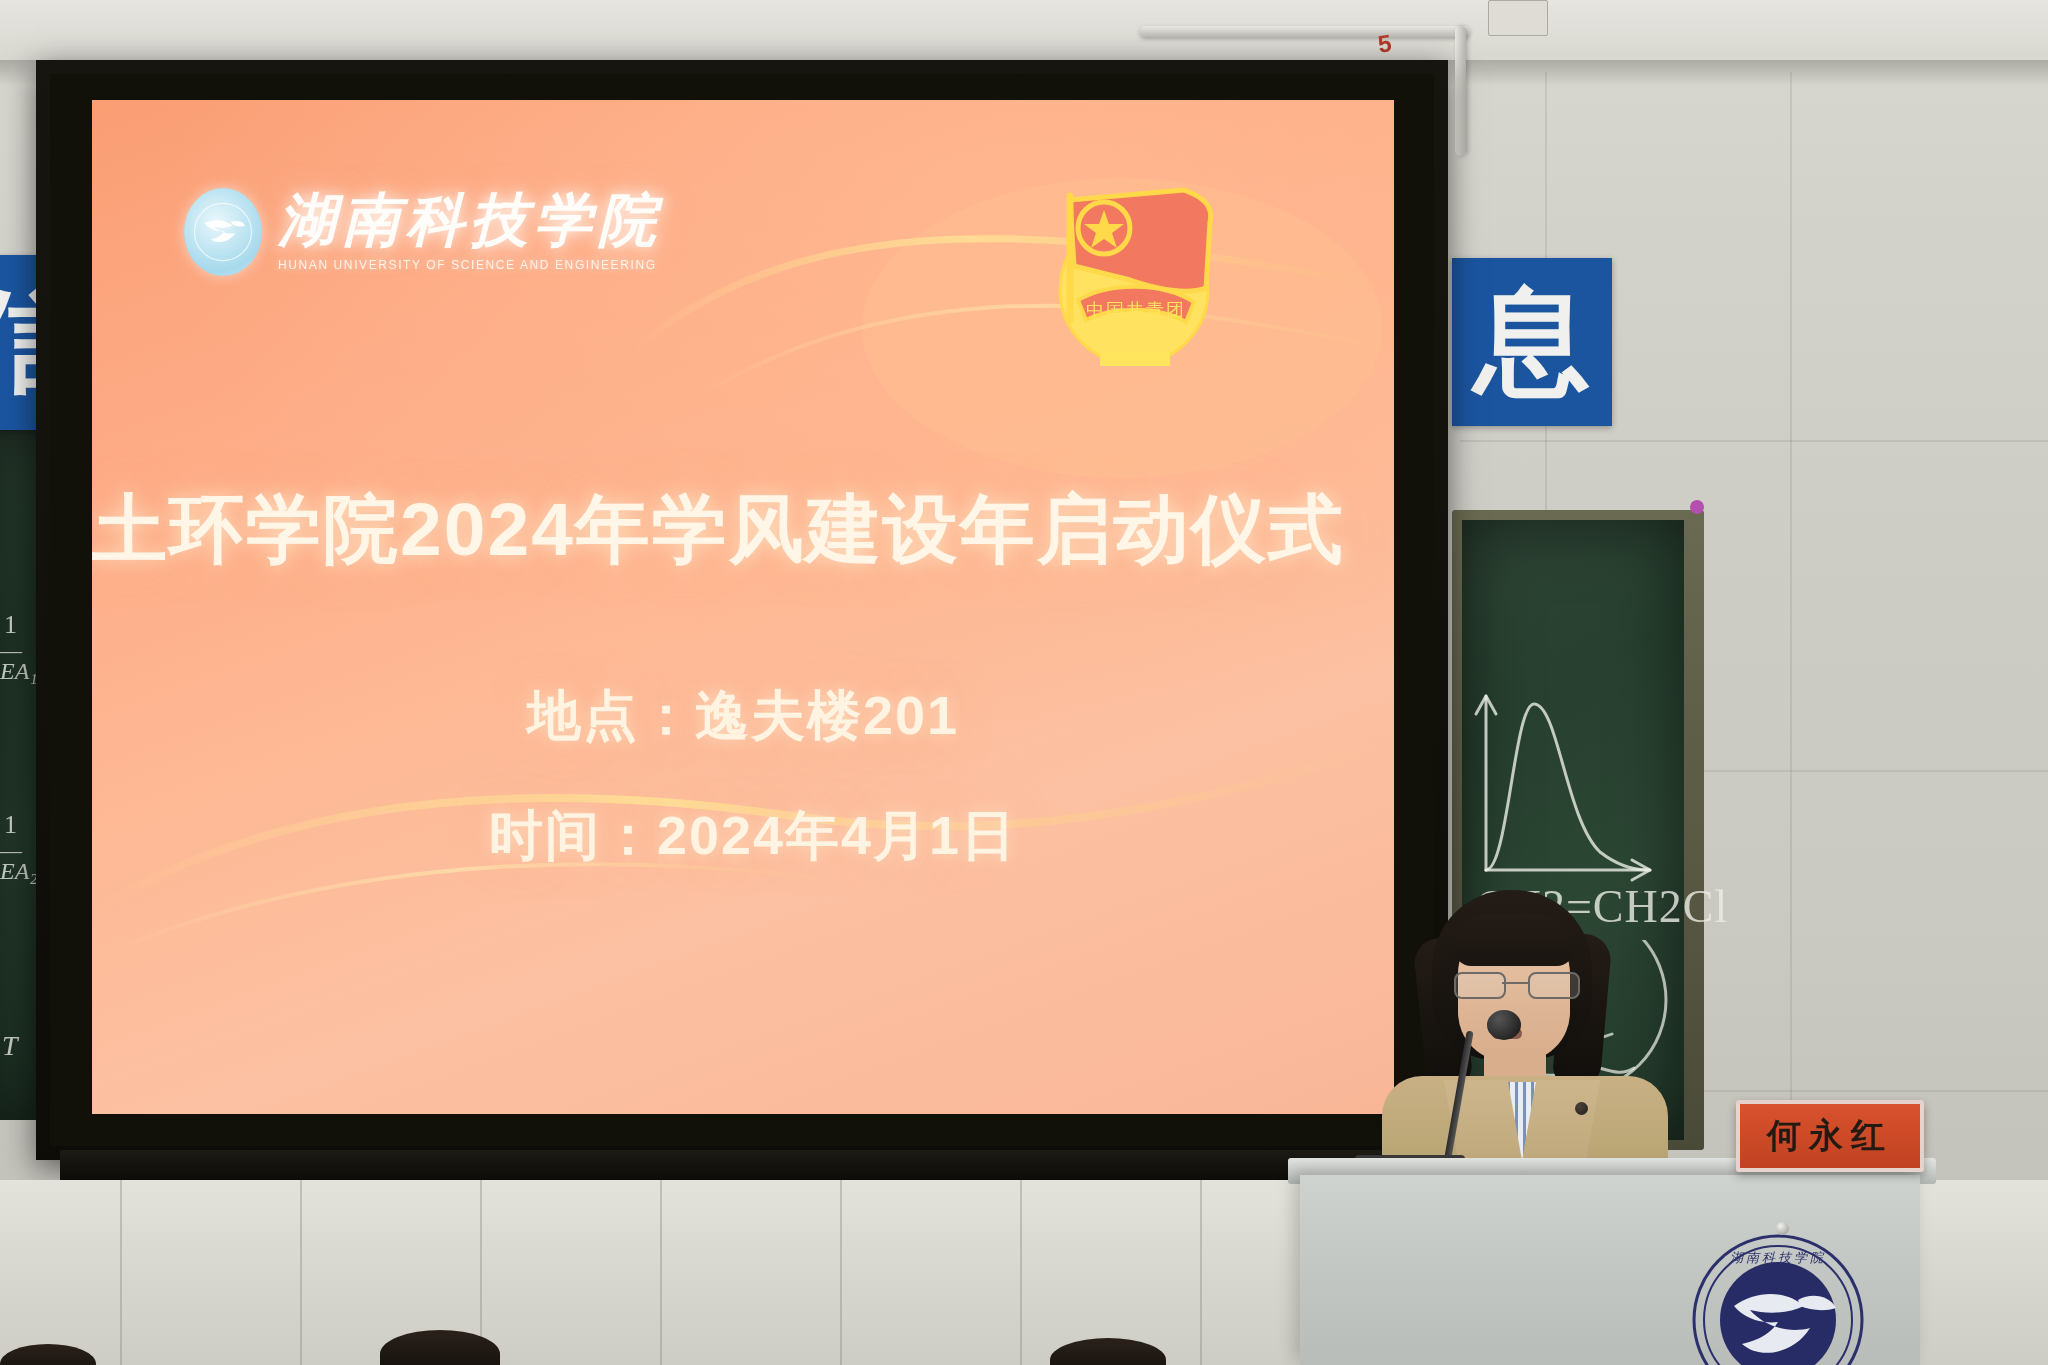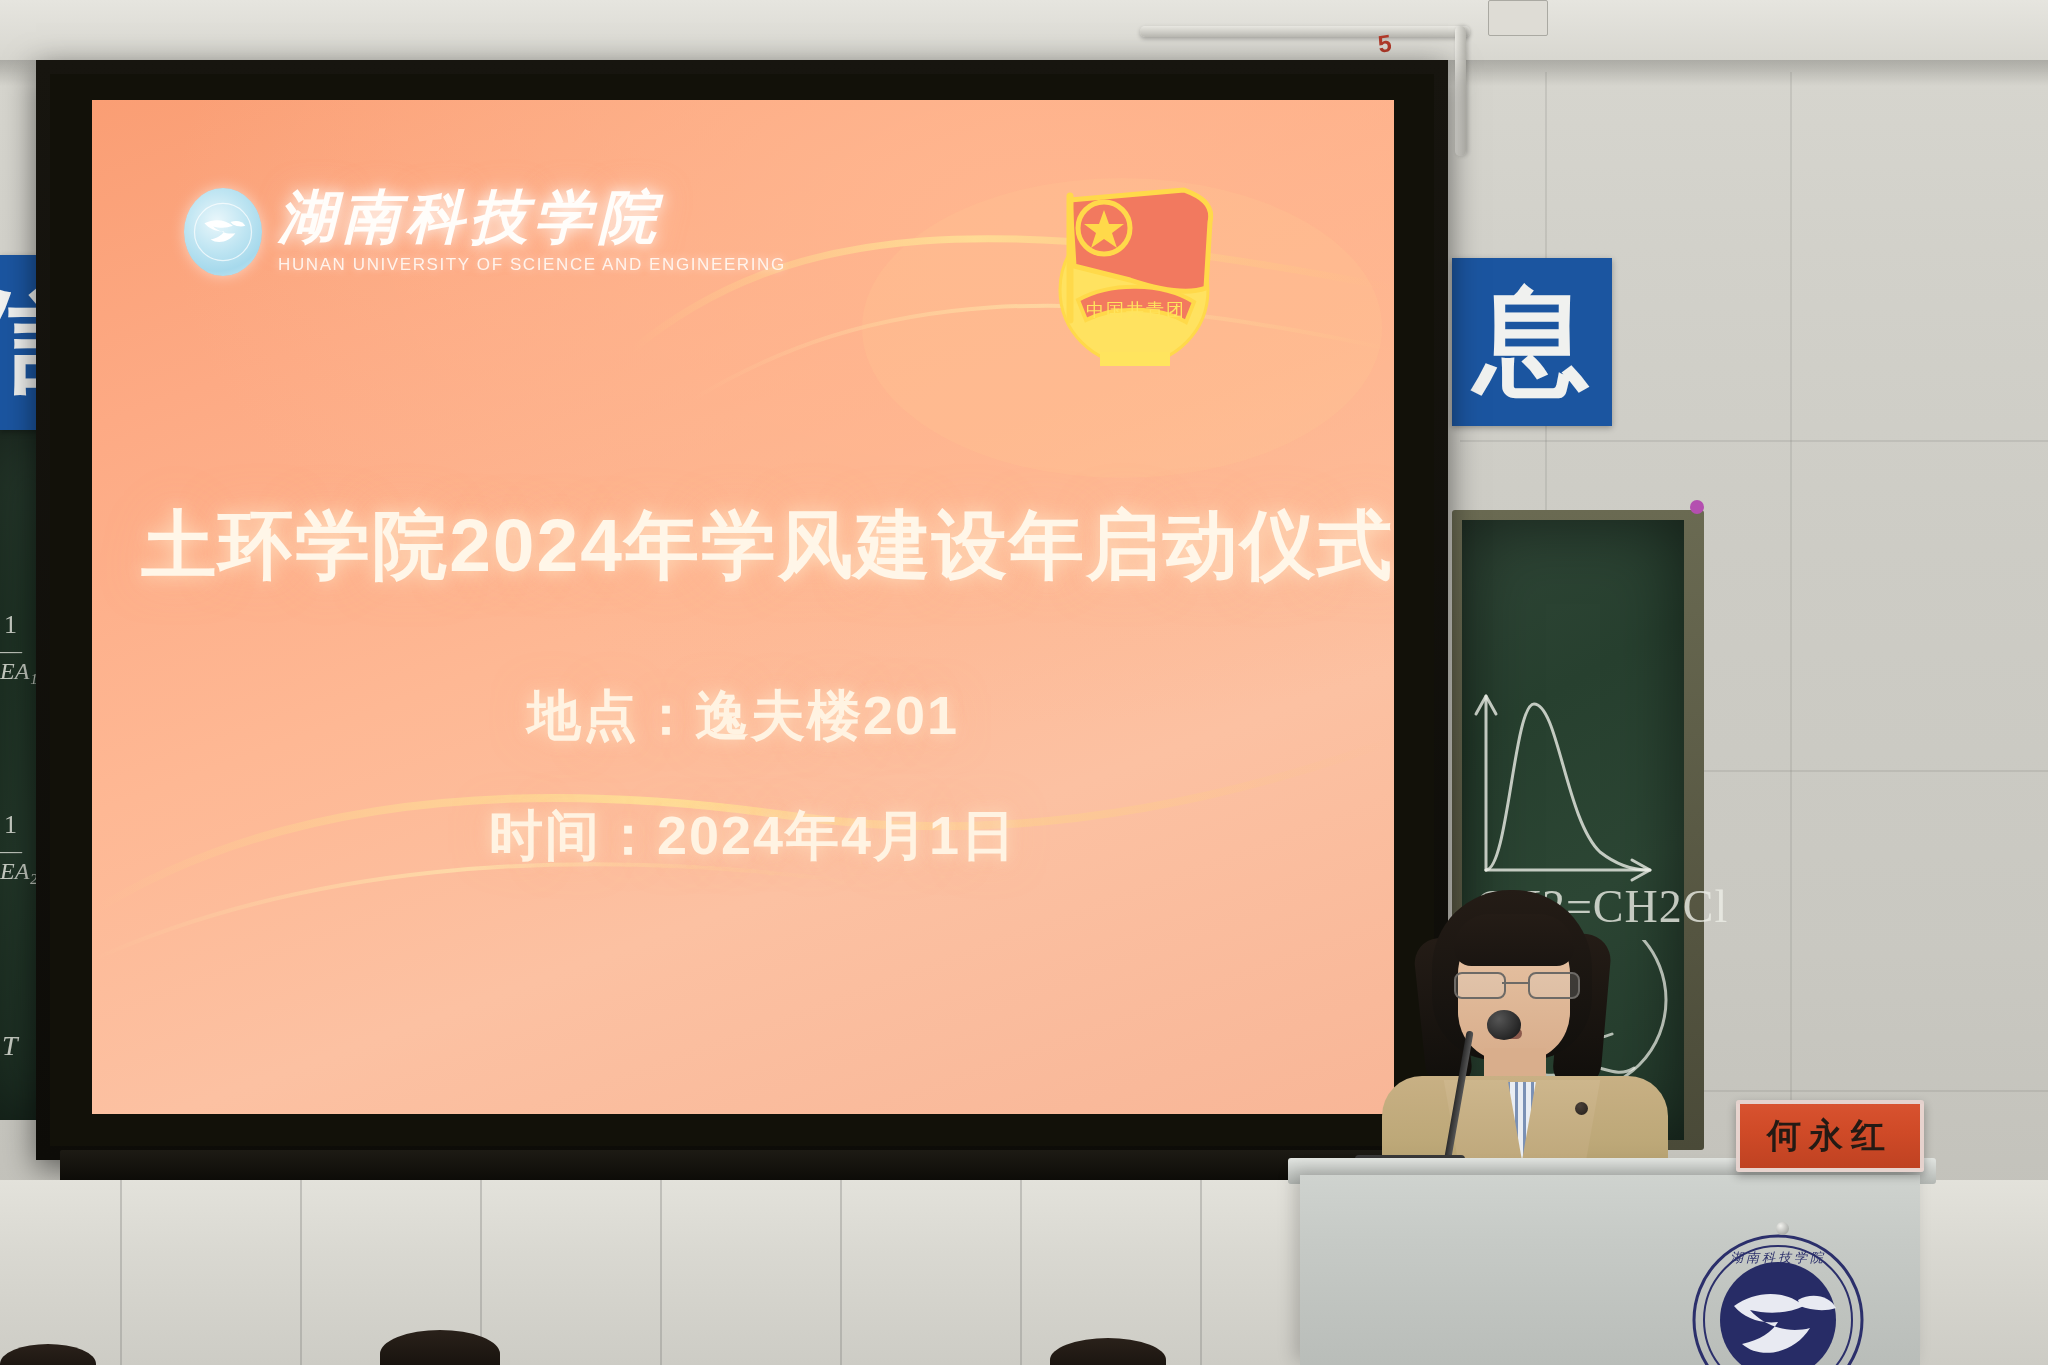--- a/index.html
+++ b/index.html
@@ -61,26 +61,26 @@
 
   .slide-logo{position:absolute;left:92px;top:88px;display:flex;align-items:center;gap:16px;}
   .emblem{width:78px;height:88px;border-radius:50%;
     background:radial-gradient(circle at 42% 38%, #eaf7fb 0%, #bfe5f2 42%, #a6d9ec 70%, #cfeaf4 100%);
     display:flex;align-items:center;justify-content:center;position:relative;
     box-shadow:0 0 14px rgba(255,255,255,.5);}
   .emblem svg{width:62px;height:62px;}
   .logo-cn{color:#fffdfa;font-family:"Liberation Serif",serif;font-style:italic;
     font-weight:700;font-size:58px;letter-spacing:6px;line-height:1;
     text-shadow:0 0 14px rgba(255,255,255,.85),0 0 28px rgba(255,235,220,.5);}
-  .logo-en{color:rgba(255,250,245,.9);font-size:17px;letter-spacing:1.6px;
+  .logo-en{color:rgba(255,250,245,.9);font-size:12px;letter-spacing:1.6px;
     margin-top:8px;text-shadow:0 0 8px rgba(255,255,255,.7);}
 
   .cyl-badge{position:absolute;right:150px;top:70px;width:210px;height:200px;}
 
-  .slide-title{position:absolute;left:0;right:0;top:396px;text-align:right;
+  .slide-title{position:absolute;left:0;right:0;top:380px;text-align:left;
     color:#fff6e8;font-size:75px;font-weight:700;letter-spacing:2px;
     font-family:"Liberation Sans",sans-serif;
     text-shadow:0 0 18px rgba(255,230,200,.9),0 0 42px rgba(255,190,150,.55);}
   .slide-sub{position:absolute;left:0;right:0;text-align:center;
     color:#fff3e2;font-size:54px;font-weight:700;letter-spacing:2px;
     text-shadow:0 0 16px rgba(255,225,195,.85),0 0 36px rgba(255,185,145,.5);}
   .slide-sub.a{top:580px;}
   .slide-sub.b{top:700px;padding-left:20px;}
 
   

